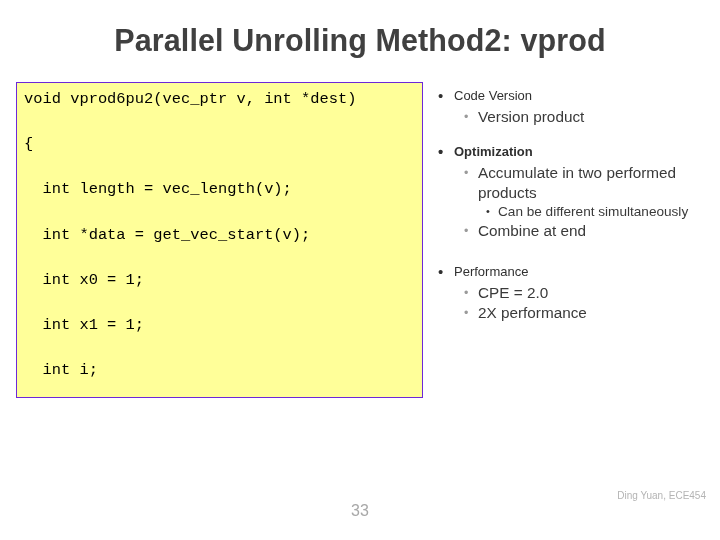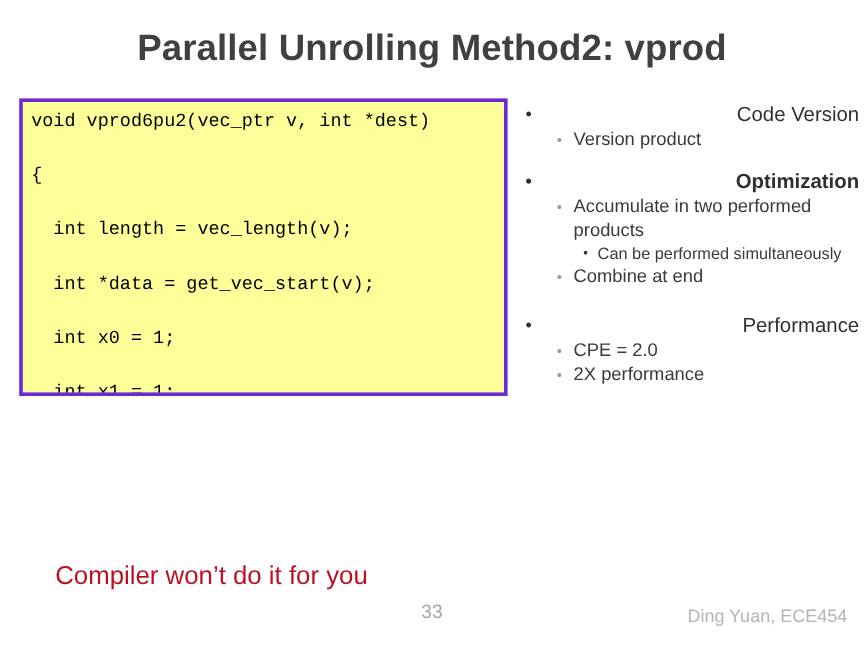--- a/index.html
+++ b/index.html
@@ -37,23 +37,23 @@
     letter-spacing: 0.1px;
     white-space: nowrap;
   }
 
   
   #code-box {
     position: absolute;
     left: 16px;
     top: 82px;
     width: 407px;
-    height: 248px;
+    height: 316px;
     background: #ffff99;
-    border: 3px solid #6d28d9;
+    border: 1px solid #6d28d9;
     box-sizing: border-box;
     overflow: hidden;
   }
   #code-listing {
     margin: 0;
     padding: 5px 0 0 7px;
     font-family: "Liberation Mono", "DejaVu Sans Mono", monospace;
     font-size: 15.4px;
     line-height: 22.6px;
     color: #000000;
@@ -73,25 +73,24 @@
     width: 284px;
   }
   .bullet {
     position: relative;
     color: #303030;
     display: block;
   }
   .bullet .btxt { display: inline; }
 
   .lvl1 {
-    font-size: 17px;
+    font-size: 13px;
     line-height: 23px;
     padding-left: 22px;
     margin-top: 0;
-    text-align: right;
   }
   .lvl1::before {
     content: "\2022";
     position: absolute;
     left: 6px;
     top: 0;
     color: #303030;
     font-size: 15px;
     line-height: 23px;
   }
@@ -142,22 +141,22 @@
     left: 346px;
     top: 502px;
     width: 28px;
     text-align: center;
     font-size: 16px;
     color: #a8a8a8;
   }
   #attribution {
     position: absolute;
     right: 14px;
-    top: 505px;
-    font-size: 15px;
+    top: 490px;
+    font-size: 10px;
     color: #b4b4b4;
     white-space: nowrap;
   }
 </style>
 </head>
 <body>
 
 <div id="slide">
 
   <div id="slide-title">Parallel Unrolling Method2: vprod</div>
@@ -179,26 +178,25 @@
 
 
 </pre>
   </div>
 
   <div id="bullets">
       <div class="bullet lvl1"><span class="btxt">Code Version</span></div>
       <div class="bullet lvl2"><span class="btxt">Version product</span></div>
       <div class="bullet lvl1 gap-sm"><span class="btxt">Optimization</span></div>
       <div class="bullet lvl2"><span class="btxt">Accumulate in two performed products</span></div>
-      <div class="bullet lvl3"><span class="btxt">Can be performed simultaneously</span></div>
+      <div class="bullet lvl3"><span class="btxt">Can be different simultaneously</span></div>
       <div class="bullet lvl2"><span class="btxt">Combine at end</span></div>
       <div class="bullet lvl1 gap-md"><span class="btxt">Performance</span></div>
       <div class="bullet lvl2"><span class="btxt">CPE = 2.0</span></div>
       <div class="bullet lvl2"><span class="btxt">2X performance</span></div>
     </div>
 
-  <div id="tagline">Compiler won’t do it for you</div>
 
   <div id="page-number">33</div>
 
   <div id="attribution">Ding Yuan, ECE454</div>
 
 </div>
 
 </body></html>

